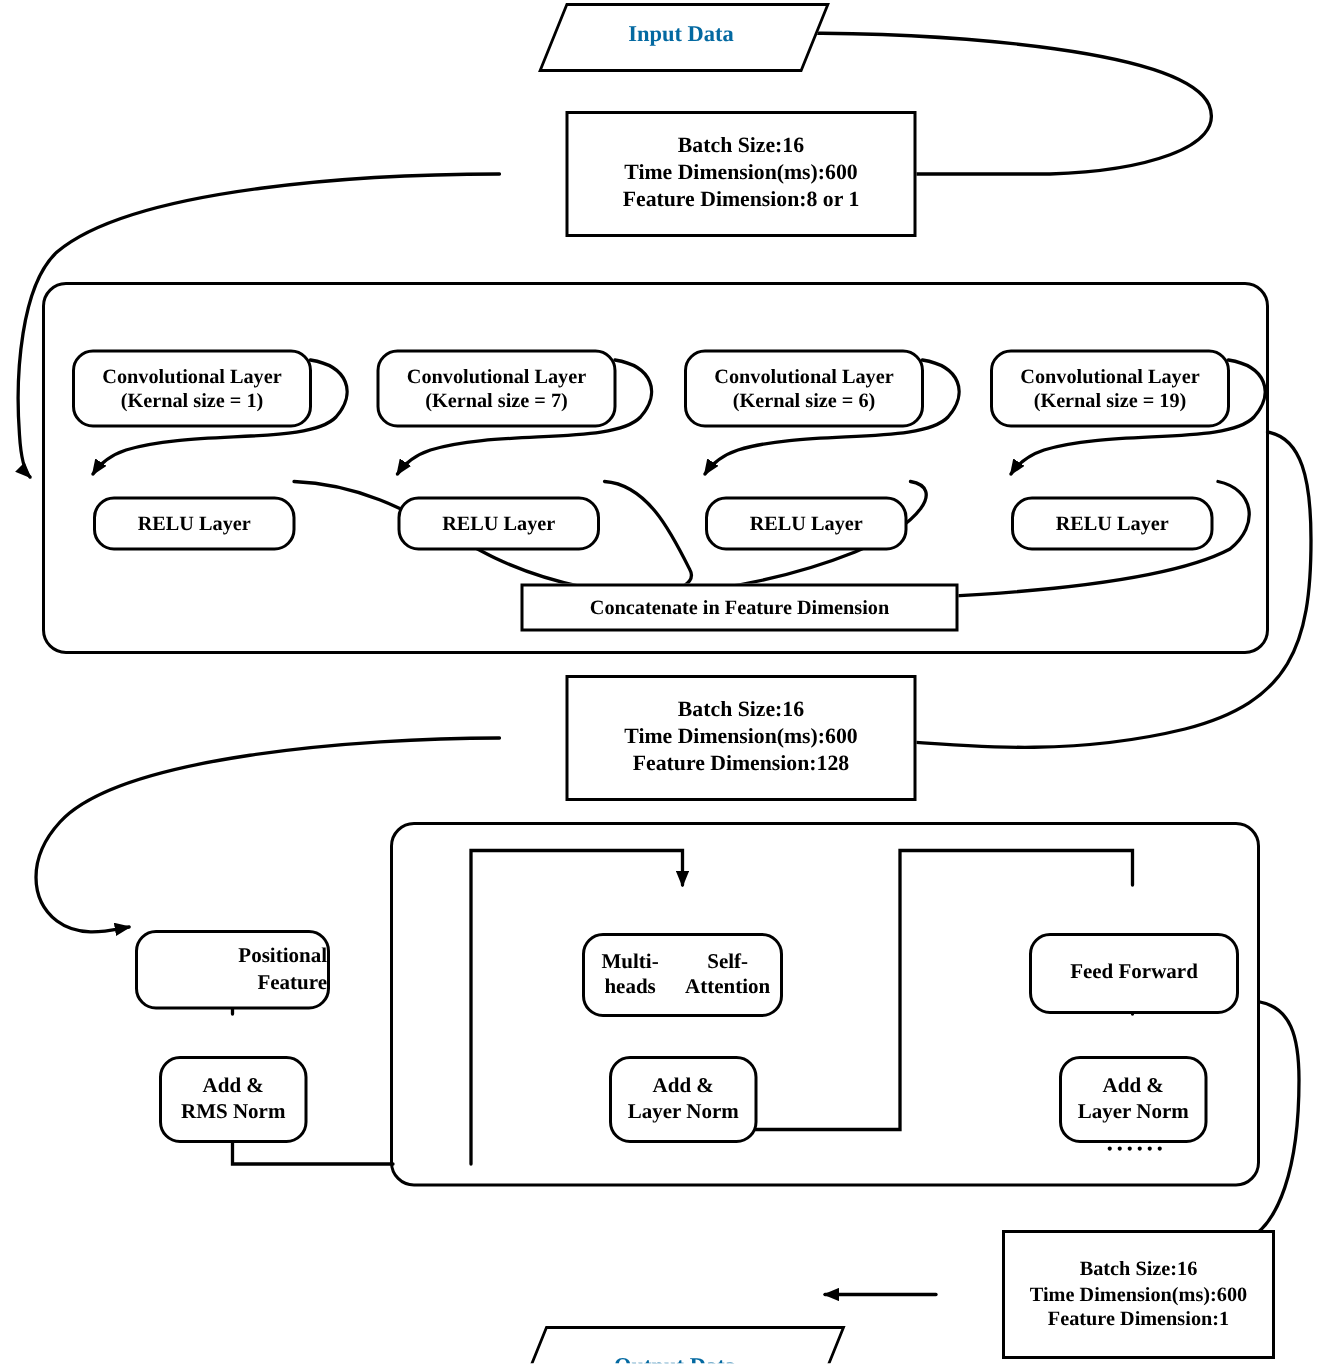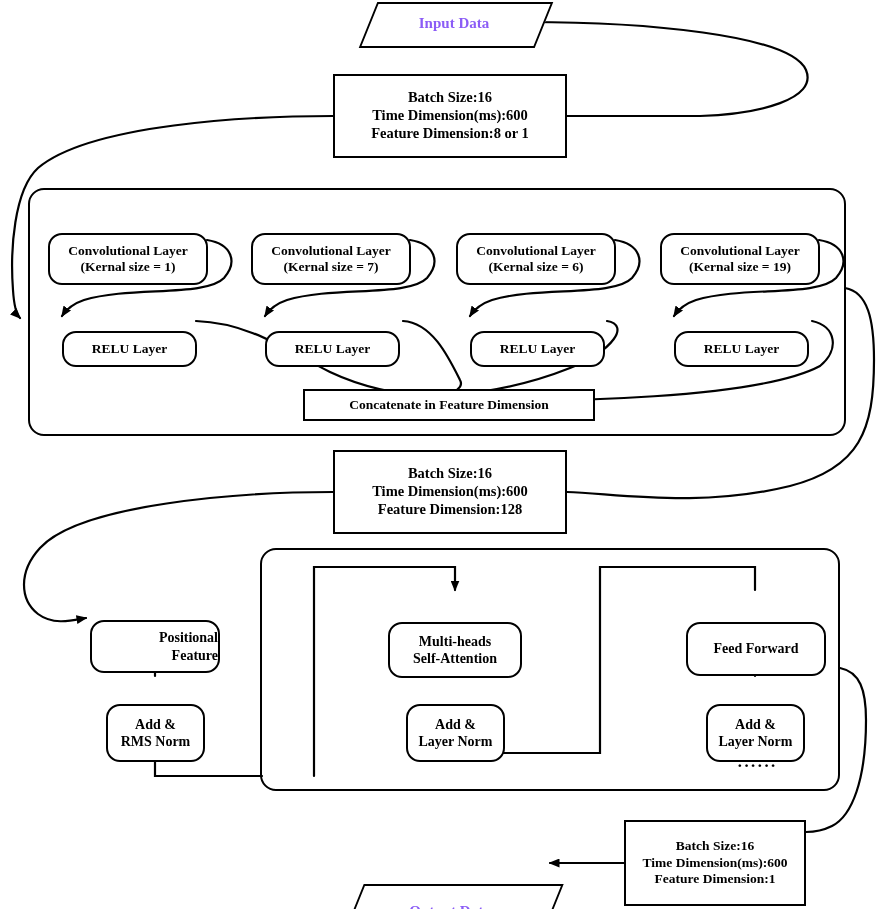--- a/index.html
+++ b/index.html
@@ -3,26 +3,26 @@
 <meta charset="utf-8">
 <style>
   html,body{margin:0;padding:0;background:#ffffff;}
   body{font-family:"Liberation Serif", serif;}
   #stage{position:relative;width:886px;height:909px;background:#ffffff;overflow:hidden;}
   #wires{position:absolute;left:0;top:0;width:886px;height:909px;pointer-events:none;}
 
   .node{position:absolute;box-sizing:border-box;background:#ffffff;
         display:flex;align-items:center;justify-content:center;text-align:center;
         font-weight:bold;color:#000000;line-height:1.22;}
-  .rect{border:2.2px solid #000;}
+  .rect{border:2.2px solid #000;margin-left:44px;}
   .round{border:2.2px solid #000;border-radius:14px;margin-top:28px;}
   .container{position:absolute;box-sizing:border-box;border:2.2px solid #000;border-radius:16px;background:transparent;}
 
   .para{position:absolute;box-sizing:border-box;display:flex;align-items:center;justify-content:center;
-        font-weight:bold;color:#8b5cf6;}
+        font-weight:bold;color:#0369a1;}
   .para .skew{position:absolute;left:0;top:0;width:100%;height:100%;
         border:2.2px solid #000;background:#fff;transform:skewX(-22deg);}
   .para .ptxt{position:relative;z-index:2;}
 
   .dots{position:absolute;font-weight:bold;color:#000;letter-spacing:1px;}
 </style>
 </head>
 <body>
 
 <div id="stage">
@@ -135,21 +135,21 @@
 
   <div class="node round" style="left:90px;top:592px;width:130px;height:53px;font-size:14px;flex-direction:column;align-items:flex-end;">
     <span>Positional</span>
     <span>Feature</span>
   </div>
   <div class="node round" style="left:106px;top:676px;width:99px;height:58px;font-size:14px;flex-direction:column;">
     <span>Add &amp;</span>
     <span>RMS Norm</span>
   </div>
 
-  <div class="node round" style="left:388px;top:594px;width:134px;height:56px;font-size:14px;flex-direction:column;">
+  <div class="node round" style="left:388px;top:594px;width:134px;height:56px;font-size:14px;flex-direction:row;">
     <span>Multi-heads</span>
     <span>Self-Attention</span>
   </div>
   <div class="node round" style="left:406px;top:676px;width:99px;height:58px;font-size:14px;flex-direction:column;">
     <span>Add &amp;</span>
     <span>Layer Norm</span>
   </div>
 
   <div class="node round" style="left:686px;top:594px;width:140px;height:54px;font-size:14px;">
     <span>Feed Forward</span>

